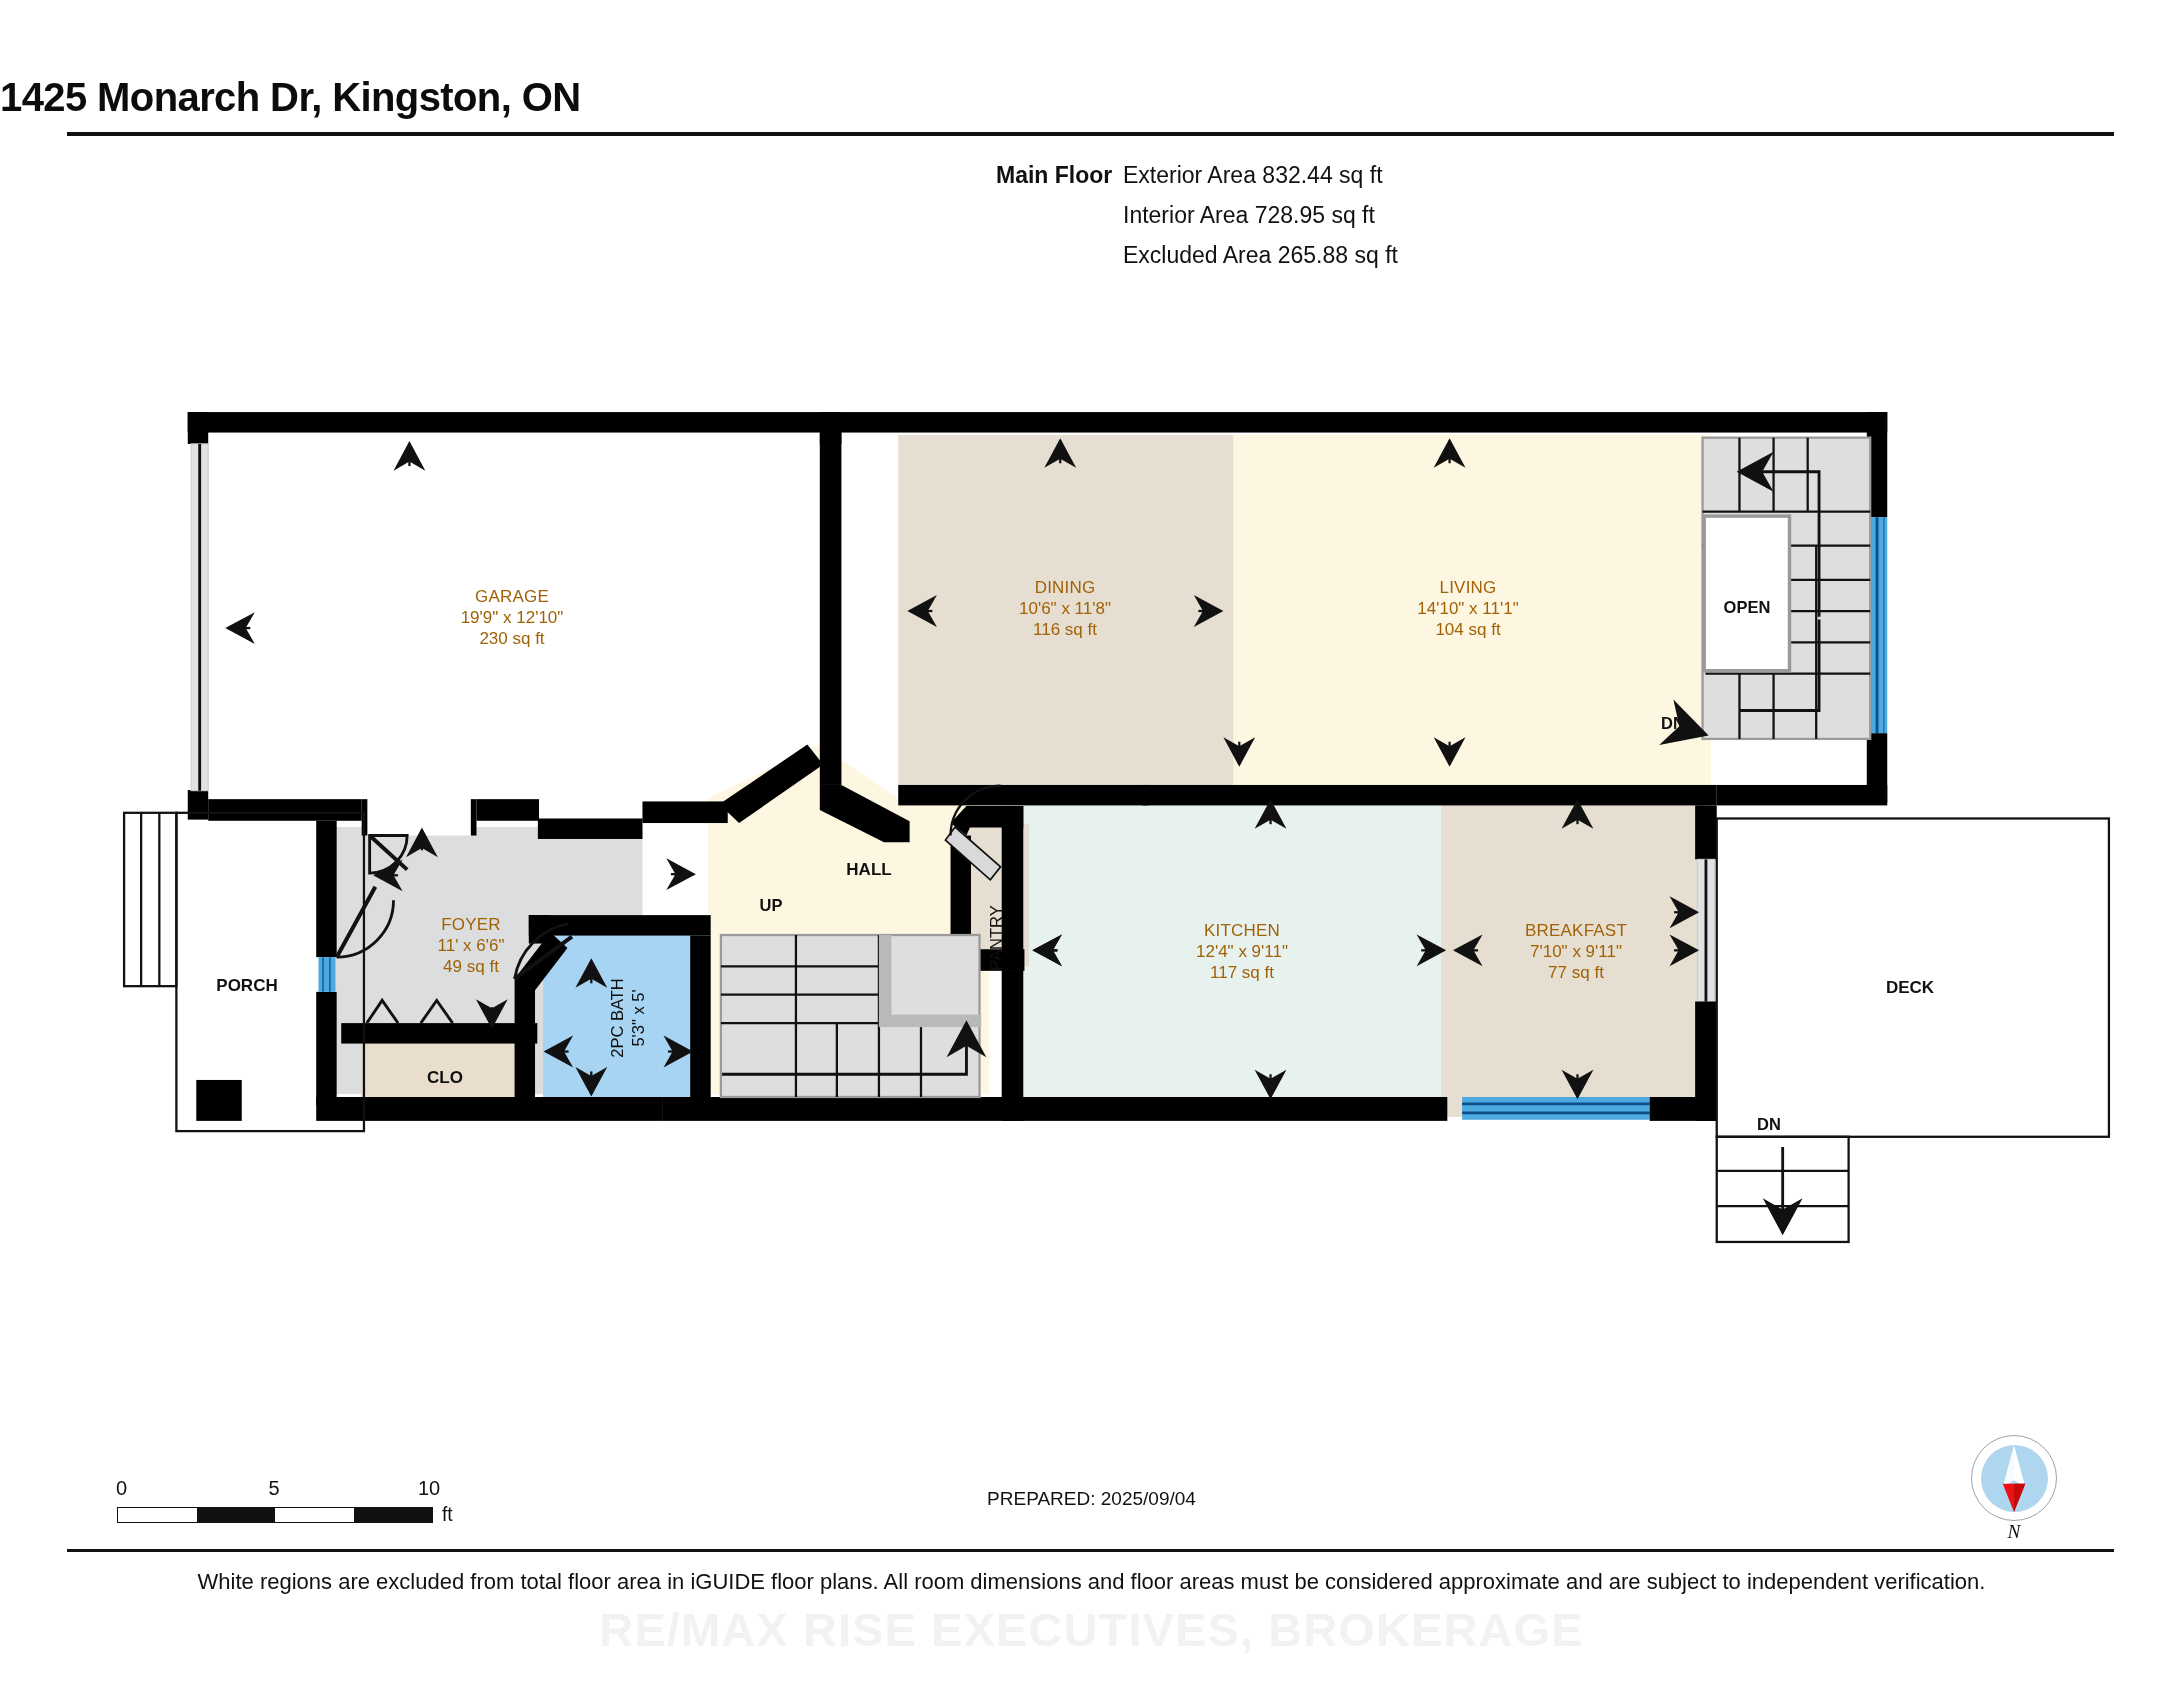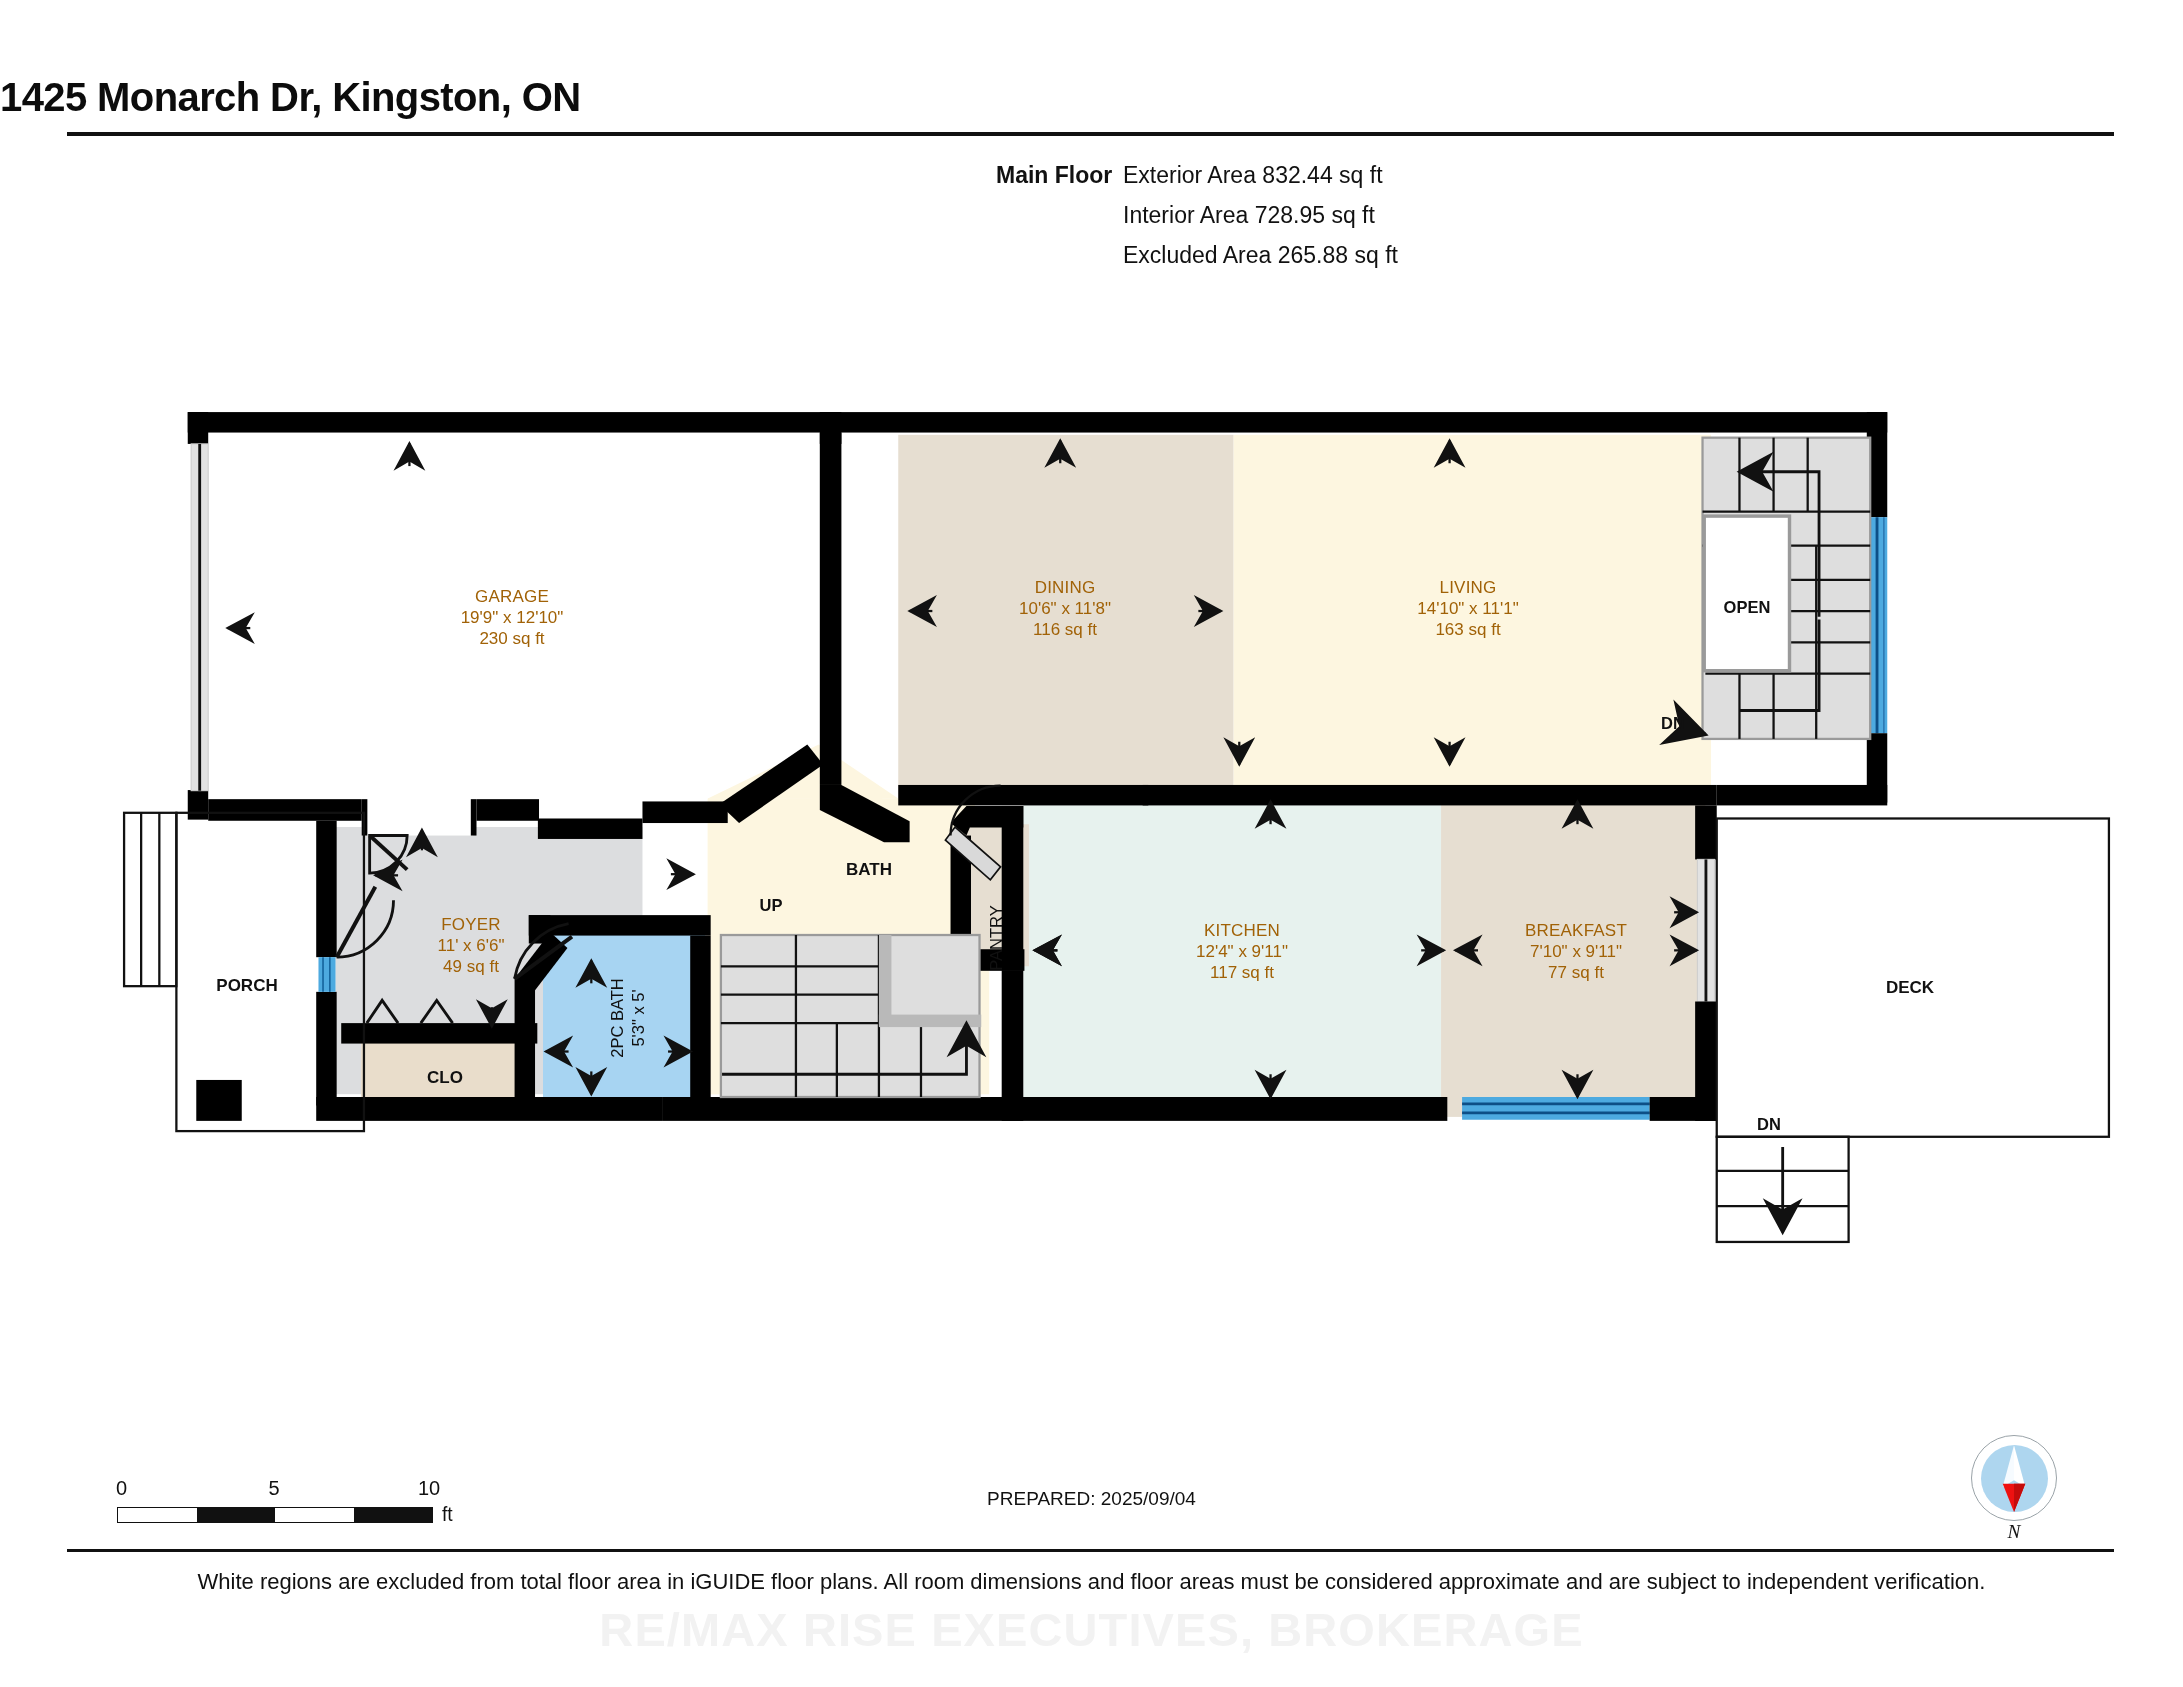--- a/index.html
+++ b/index.html
@@ -301,21 +301,21 @@
 
 <div class="rlabel" style="left:1065px;top:608px;">
   <div class="nm">DINING</div>
   <div>10'6" x 11'8"</div>
   <div>116 sq ft</div>
 </div>
 
 <div class="rlabel" style="left:1468px;top:608px;">
   <div class="nm">LIVING</div>
   <div>14'10" x 11'1"</div>
-  <div>163 sq ft</div>
+  <div>104 sq ft</div>
 </div>
 
 <div class="rlabel" style="left:471px;top:945px;">
   <div class="nm">FOYER</div>
   <div>11' x 6'6"</div>
   <div>49 sq ft</div>
 </div>
 
 <div class="rlabel" style="left:1242px;top:951px;">
   <div class="nm">KITCHEN</div>
@@ -333,21 +333,21 @@
   <div class="nm">2PC BATH</div>
   <div>5'3" x 5'</div>
 </div>
 
 <div class="vlabel" style="left:996px;top:938px;">
   <div class="nm">PANTRY</div>
 </div>
 
 <div class="tag" style="left:247px;top:986px;font-size:17px;">PORCH</div>
 <div class="tag" style="left:445px;top:1078px;font-size:17px;">CLO</div>
-<div class="tag" style="left:869px;top:870px;font-size:17px;">BATH</div>
+<div class="tag" style="left:869px;top:870px;font-size:17px;">HALL</div>
 <div class="tag" style="left:1910px;top:988px;font-size:17px;">DECK</div>
 <div class="tag" style="left:1747px;top:607px;font-size:16.5px;">OPEN</div>
 <div class="tag" style="left:771px;top:905px;font-size:16.5px;">UP</div>
 <div class="tag" style="left:1673px;top:723px;font-size:16.5px;">DN</div>
 <div class="tag" style="left:1769px;top:1124px;font-size:16.5px;">DN</div>
 
 <div id="scale">
   <div class="ticks">
     <span style="left:4.5px;">0</span>
     <span style="left:157px;">5</span>

